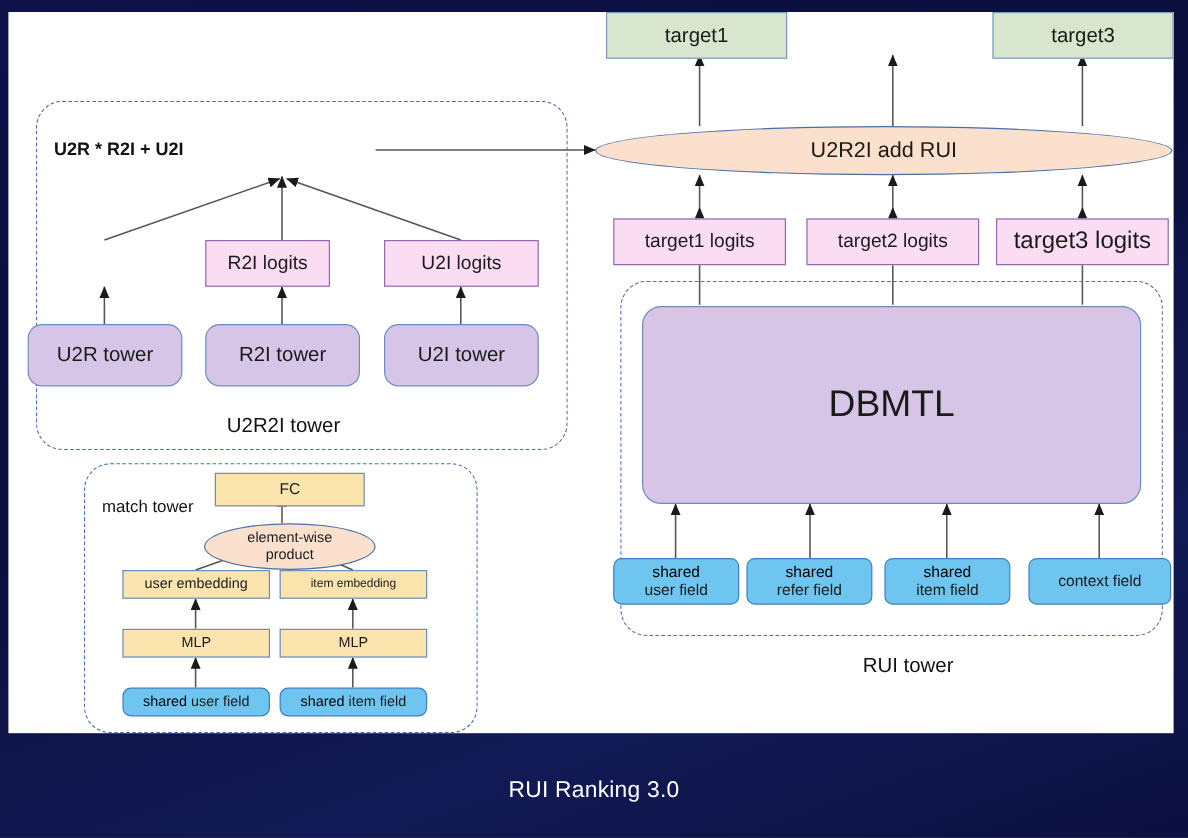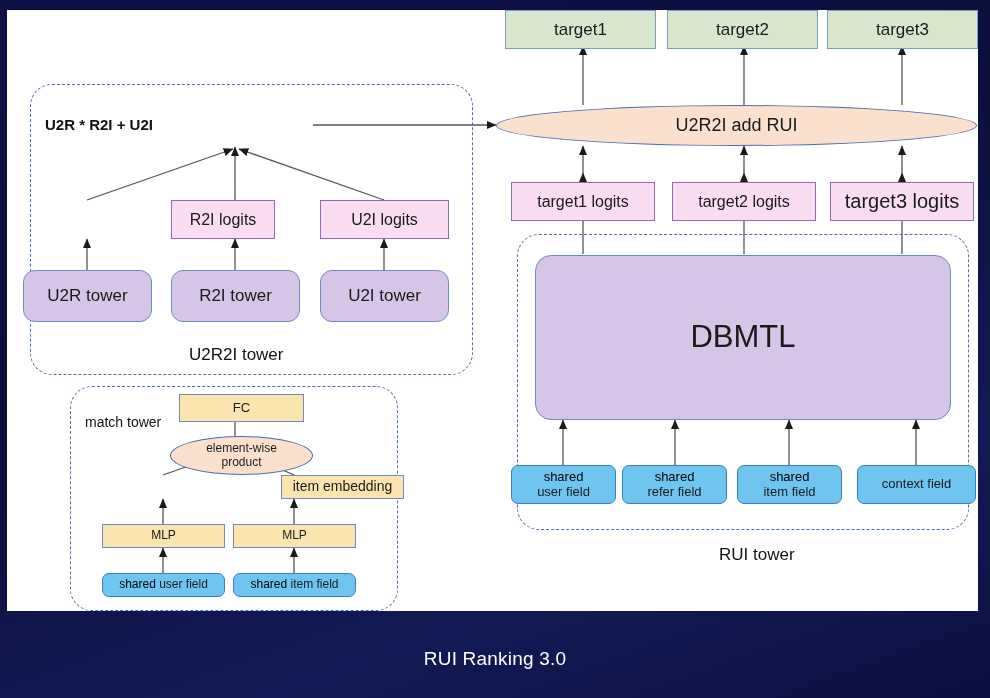--- a/index.html
+++ b/index.html
@@ -158,21 +158,22 @@
 
     <div class="lbl" style="left:78px; top:404px; font-size:14px;">match tower</div>
 
     <div class="node yellow" style="left:172px; top:384px; width:125px; height:28px; font-size:13px;">FC</div>
 
     <div class="node peach" style="left:163px; top:426px; width:143px; height:39px; font-size:12px; flex-direction:column;">
       <span>element-wise</span>
       <span>product</span>
     </div>
 
-    <div class="node yellow" style="left:226px; top:465px; width:123px; height:24px; font-size:14px;margin-left:48px;">item embedding</div>
+    <div class="node yellow" style="left:95px; top:465px; width:123px; height:24px; font-size:12px;">user embedding</div>
+    <div class="node yellow" style="left:226px; top:465px; width:123px; height:24px; font-size:10px;">item embedding</div>
 
     <div class="node yellow" style="left:95px; top:514px; width:123px; height:24px; font-size:12px;">MLP</div>
     <div class="node yellow" style="left:226px; top:514px; width:123px; height:24px; font-size:12px;">MLP</div>
 
     <div class="node blue" style="left:95px; top:563px; width:123px; height:24px; font-size:12px;">
       <span class="shared-red">shared</span>&nbsp;<span>user field</span>
     </div>
     <div class="node blue" style="left:226px; top:563px; width:123px; height:24px; font-size:12px;">
       <span class="shared-red">shared</span>&nbsp;<span>item field</span>
     </div>
@@ -197,20 +198,19 @@
 
     <div class="lbl" style="left:712px; top:535px; font-size:17px;">RUI tower</div>
 
     <div class="node peach" style="left:489px; top:95px; width:481px; height:41px; font-size:18px;">U2R2I add RUI</div>
 
     <div class="node pink" style="left:504px; top:172px; width:144px; height:39px; font-size:16px;">target1 logits</div>
     <div class="node pink" style="left:665px; top:172px; width:144px; height:39px; font-size:16px;">target2 logits</div>
     <div class="node pink" style="left:823px; top:172px; width:144px; height:39px; font-size:20px;">target3 logits</div>
 
     <div class="node green" style="left:498px; top:0px; width:151px; height:39px; font-size:17px;">target1</div>
-    <div class="node green" style="left:660px; top:0px; width:151px; height:39px; font-size:17px;">target2</div>
     <div class="node green" style="left:820px; top:0px; width:151px; height:39px; font-size:17px;">target3</div>
 
   </div>
 
   <div id="footer-title">RUI Ranking 3.0</div>
 
 </div>
 
 </body></html>

